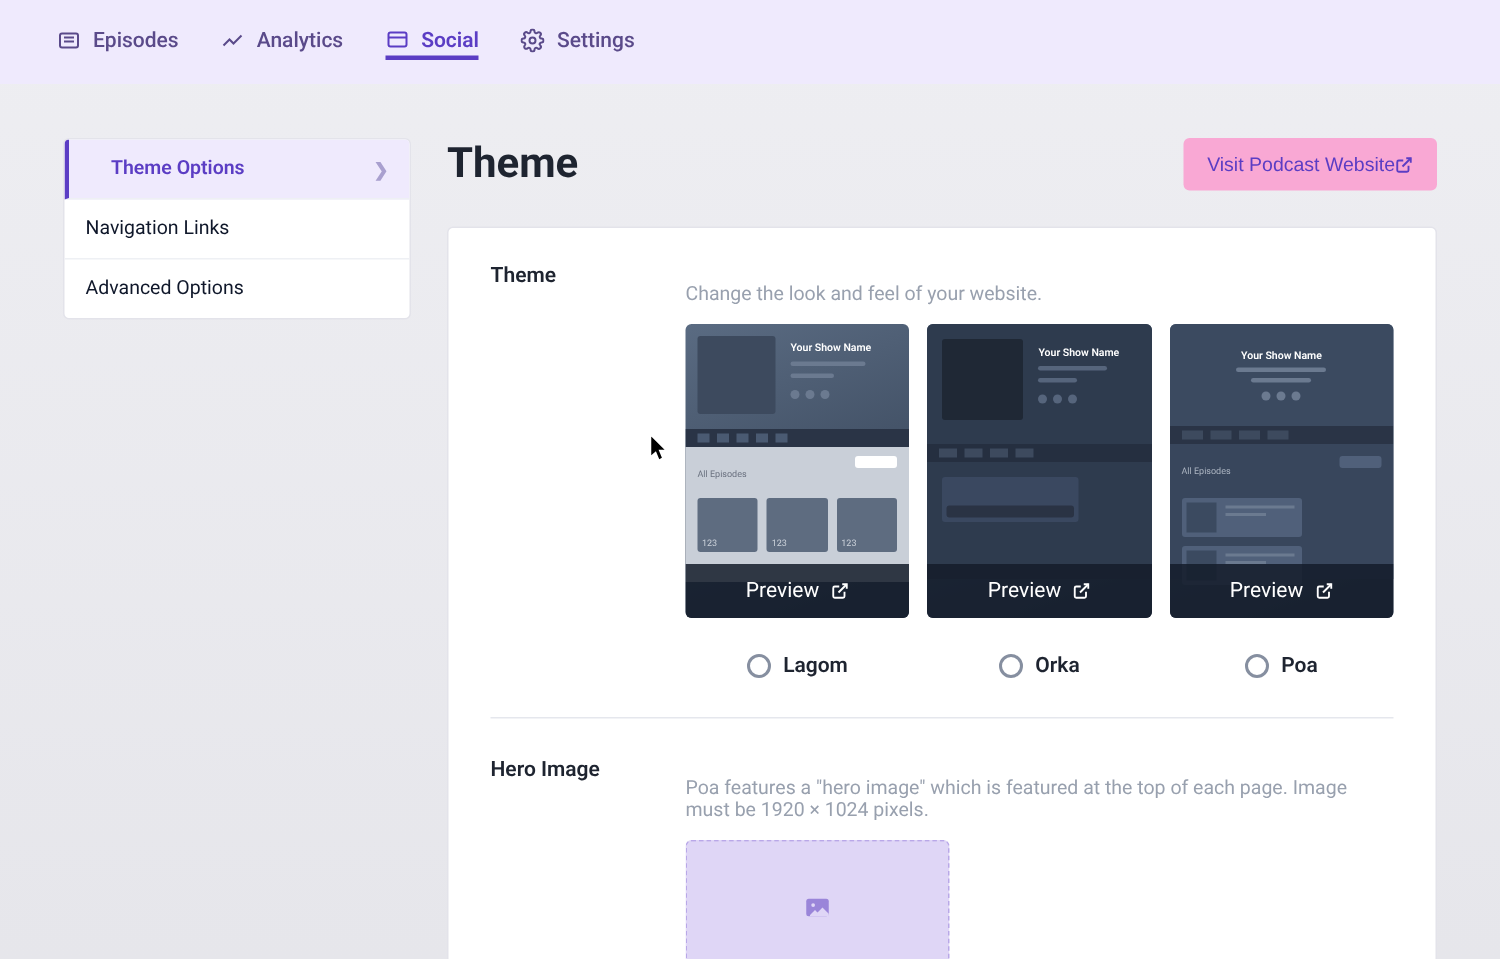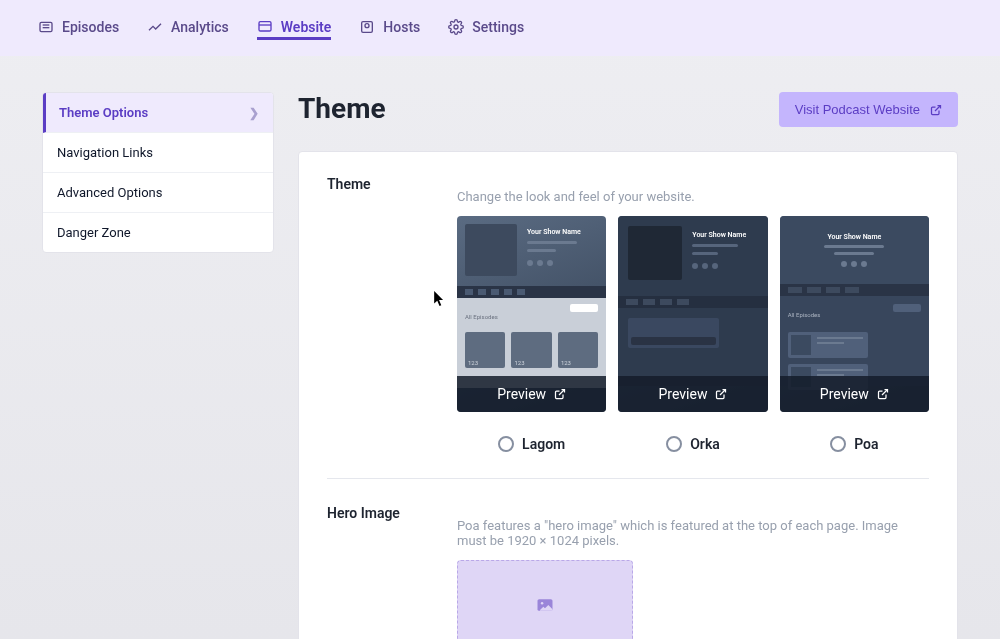--- a/index.html
+++ b/index.html
@@ -57,50 +57,50 @@
     align-items: center;
     justify-content: space-between;
     cursor: pointer;
   }
   .side-item:last-child { border-bottom: none; }
   .side-item.active {
     background: #efeafd;
     color: #5b3dc4;
     font-weight: 600;
     border-left: 3px solid #5b3dc4;
-    padding-left: 13px;
+    padding-left: 28px;
   }
   .side-item .chev { color: #a9a0cf; font-size: 12px; }
   .main { flex: 1; }
   .main-head {
     display: flex;
     justify-content: space-between;
     align-items: flex-start;
   }
   .main-head h1 {
     font-size: 28px;
     font-weight: 700;
     color: #1e2430;
     margin-bottom: 6px;
   }
   .main-head p {
     font-size: 13px;
     color: #6b7280;
   }
   .visit-btn {
-    background: #c4b5fd;
+    background: #f9a8d4;
     color: #5b3dc4;
     font-weight: 500;
     font-size: 13px;
     padding: 10px 16px;
     border-radius: 4px;
     border: none;
     display: flex;
     align-items: center;
-    gap: 10px;
+    gap: 0;
     cursor: pointer;
   }
   .card {
     background: #fff;
     border: 1px solid #e3e3ea;
     border-radius: 4px;
     margin-top: 20px;
     padding: 24px 28px 28px;
   }
   .section-row {
@@ -260,30 +260,21 @@
     </span>
     <span>Analytics</span>
   </div>
   <div class="topnav-item active">
     <span class="icon">
       <svg viewBox="0 0 24 24" width="16" height="16" fill="none" stroke="currentColor" stroke-width="2">
           <rect x="3" y="4" width="18" height="14" rx="2"></rect>
           <line x1="3" y1="9" x2="21" y2="9"></line>
         </svg>
     </span>
-    <span>Website</span>
-  </div>
-  <div class="topnav-item">
-    <span class="icon">
-      <svg viewBox="0 0 24 24" width="16" height="16" fill="none" stroke="currentColor" stroke-width="2">
-          <rect x="4" y="4" width="16" height="16" rx="2"></rect>
-          <circle cx="12" cy="10" r="3"></circle>
-        </svg>
-    </span>
-    <span>Hosts</span>
+    <span>Social</span>
   </div>
   <div class="topnav-item">
     <span class="icon">
       <svg viewBox="0 0 24 24" width="16" height="16" fill="none" stroke="currentColor" stroke-width="2">
           <circle cx="12" cy="12" r="3"></circle>
           <path d="M19.4 15a1.7 1.7 0 0 0 .34 1.87l.06.06a2 2 0 1 1-2.83 2.83l-.06-.06a1.7 1.7 0 0 0-1.87-.34 1.7 1.7 0 0 0-1 1.56V21a2 2 0 1 1-4 0v-.09a1.7 1.7 0 0 0-1-1.56 1.7 1.7 0 0 0-1.87.34l-.06.06a2 2 0 1 1-2.83-2.83l.06-.06a1.7 1.7 0 0 0 .34-1.87 1.7 1.7 0 0 0-1.56-1H3a2 2 0 1 1 0-4h.09a1.7 1.7 0 0 0 1.56-1 1.7 1.7 0 0 0-.34-1.87l-.06-.06a2 2 0 1 1 2.83-2.83l.06.06a1.7 1.7 0 0 0 1.87.34H9a1.7 1.7 0 0 0 1-1.56V3a2 2 0 1 1 4 0v.09a1.7 1.7 0 0 0 1 1.56 1.7 1.7 0 0 0 1.87-.34l.06-.06a2 2 0 1 1 2.83 2.83l-.06.06a1.7 1.7 0 0 0-.34 1.87V9a1.7 1.7 0 0 0 1.56 1H21a2 2 0 1 1 0 4h-.09a1.7 1.7 0 0 0-1.56 1z"></path>
         </svg>
     </span>
     <span>Settings</span>
   </div>
@@ -294,23 +285,20 @@
   <div class="sidepanel">
     <div class="side-item active">
       <span>Theme Options</span>
       <span class="chev">❯</span>
     </div>
     <div class="side-item">
       <span>Navigation Links</span>
     </div>
     <div class="side-item">
       <span>Advanced Options</span>
-    </div>
-    <div class="side-item">
-      <span>Danger Zone</span>
     </div>
   </div>
 
   <div class="main">
     <div class="main-head">
       <div>
         <h1>Theme</h1>
       </div>
       <button class="visit-btn">
         <span>Visit Podcast Website</span>

